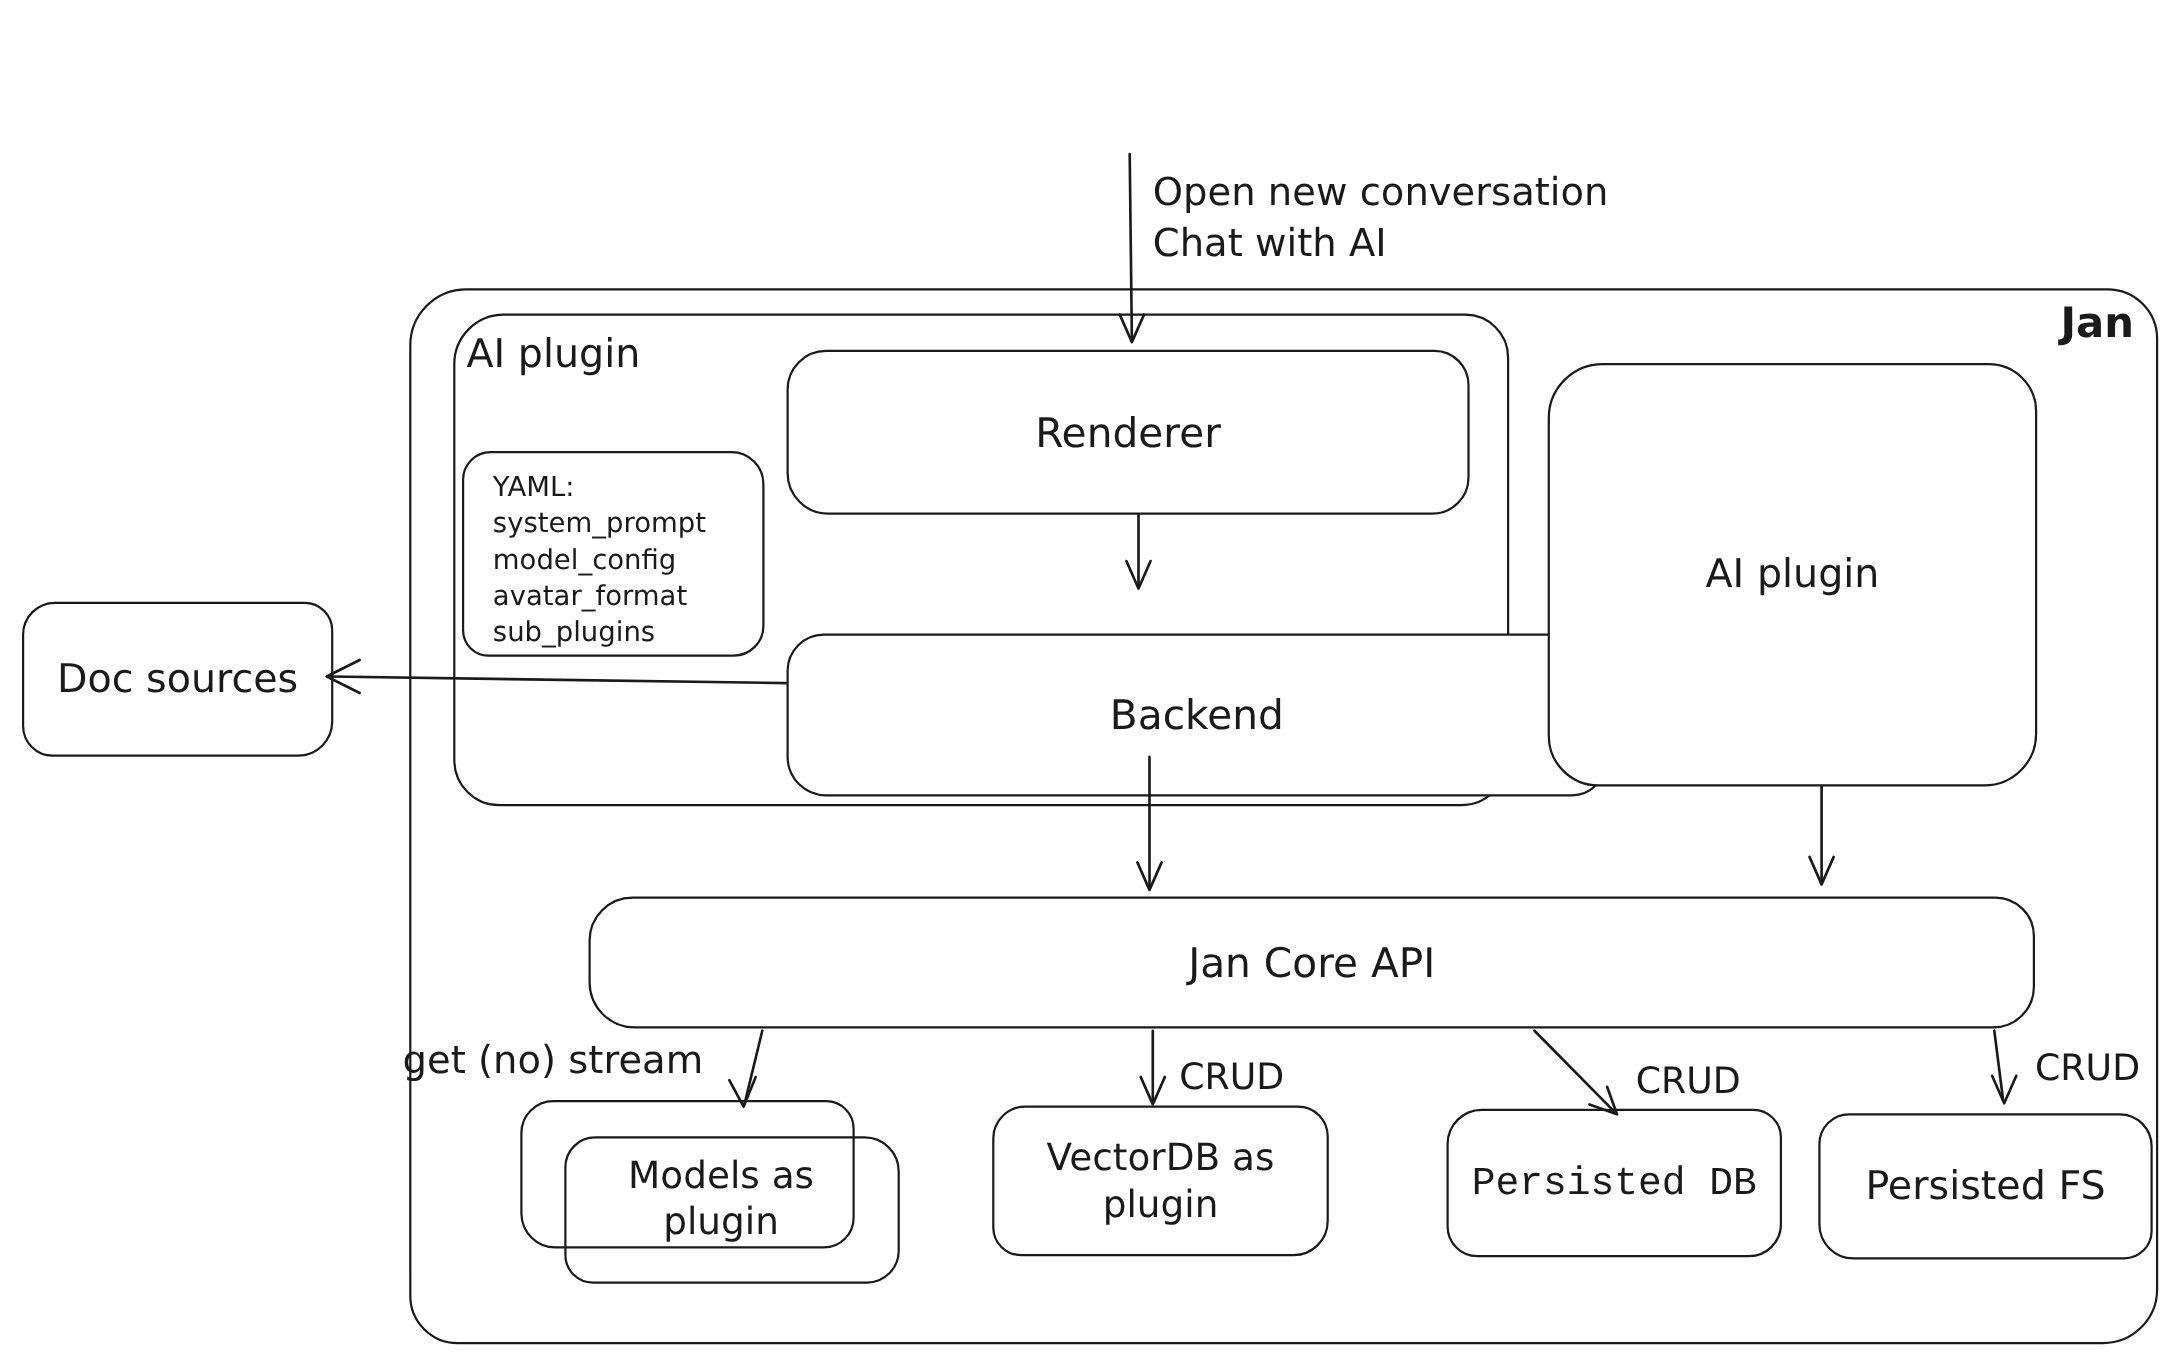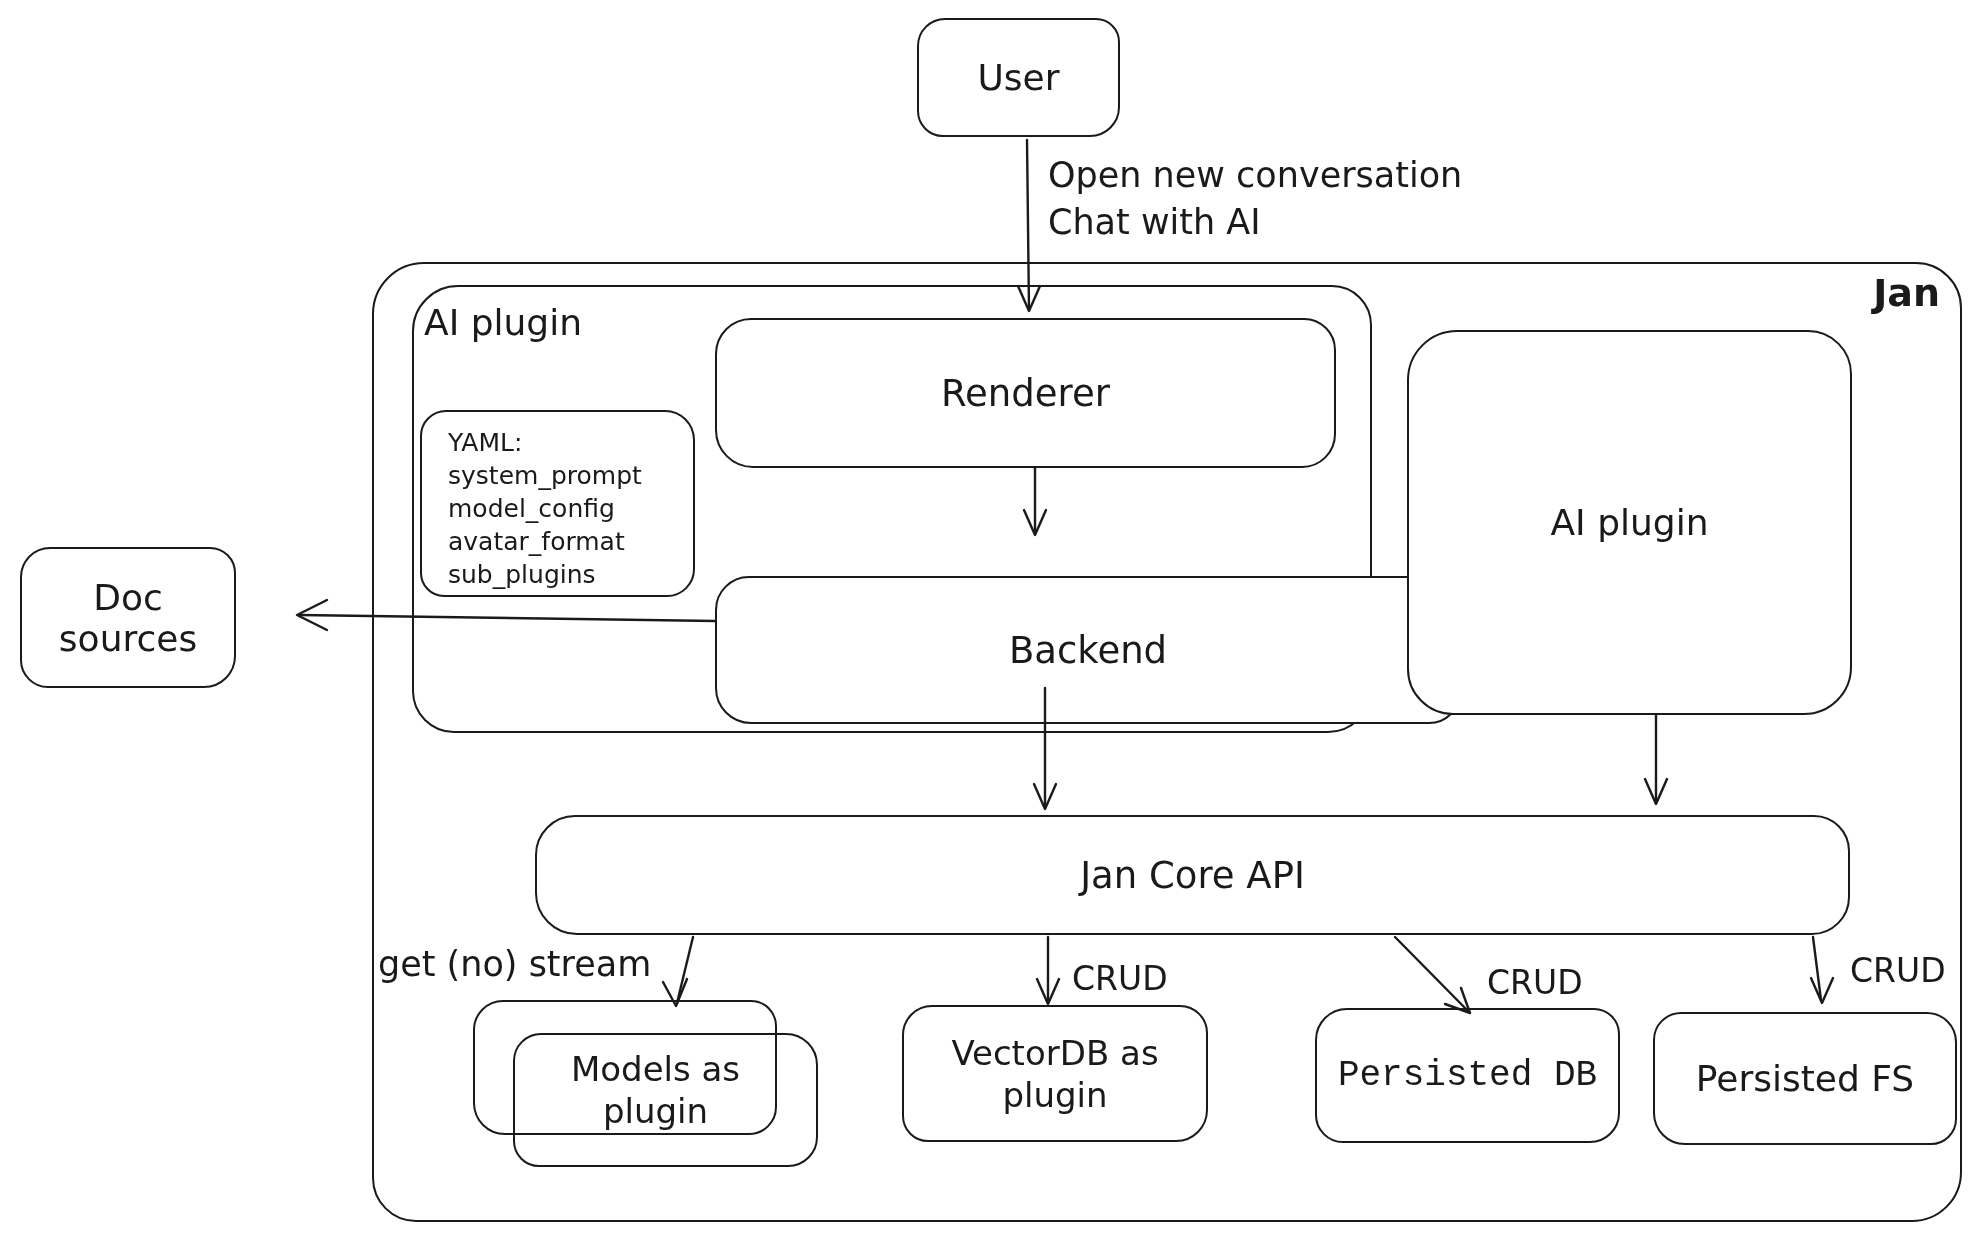--- a/index.html
+++ b/index.html
@@ -58,33 +58,30 @@
   <div class="lbl" style="left:424px;top:300px;font-size:36px;">AI plugin</div>
 
   <div class="note" style="left:420px;top:410px;width:275px;height:187px;">
     <div>YAML:</div>
     <div>system_prompt</div>
     <div>model_config</div>
     <div>avatar_format</div>
     <div>sub_plugins</div>
   </div>
 
-  <div class="node" style="left:917px;top:18px;width:203px;height:119px;border-radius:28px 24px 30px 26px;font-size:36px;">
-    <span>User</span>
-  </div>
 
   <div class="node" style="left:715px;top:318px;width:621px;height:150px;border-radius:36px 32px 34px 38px;font-size:37px;">
     <span>Renderer</span>
   </div>
 
   <div class="node" style="left:715px;top:540px;width:746px;height:148px;border-radius:34px 38px 32px 36px;font-size:37px;margin-top:36px;">
     <span>Backend</span>
   </div>
 
-  <div class="node" style="left:20px;top:547px;width:216px;height:141px;border-radius:30px 26px 32px 28px;font-size:36px;">
+  <div class="node" style="left:20px;top:547px;width:283px;height:141px;border-radius:30px 26px 32px 28px;font-size:36px;">
     <span>Doc sources</span>
   </div>
 
   <div class="node" style="left:1407px;top:330px;width:445px;height:385px;border-radius:50px 44px 48px 46px;font-size:36px;">
     <span>AI plugin</span>
   </div>
 
   <div class="node" style="left:535px;top:815px;width:1315px;height:120px;border-radius:40px 36px 38px 42px;font-size:37px;align-items:center;">
     <span>Jan Core API</span>
   </div>
@@ -103,21 +100,21 @@
     <span>Persisted DB</span>
   </div>
 
   <div class="node" style="left:1653px;top:1012px;width:304px;height:133px;border-radius:28px 30px 26px 32px;font-size:36px;">
     <span>Persisted FS</span>
   </div>
 
   <div class="lbl" style="left:1048px;top:152px;font-size:35px;line-height:47px;">Open new conversation
 Chat with AI</div>
 
-  <div class="lbl" style="left:378px;top:943px;font-size:35px;">get (no) stream</div>
+  <div class="lbl" style="left:366px;top:943px;font-size:35px;">get (no) stream</div>
 
   <div class="lbl" style="left:1072px;top:958px;font-size:33px;">CRUD</div>
 
   <div class="lbl" style="left:1487px;top:962px;font-size:33px;">CRUD</div>
 
   <div class="lbl" style="left:1850px;top:950px;font-size:33px;">CRUD</div>
 
   <svg class="overlay" width="1981" height="1246" viewBox="0 0 1981 1246">
 
     <g>

